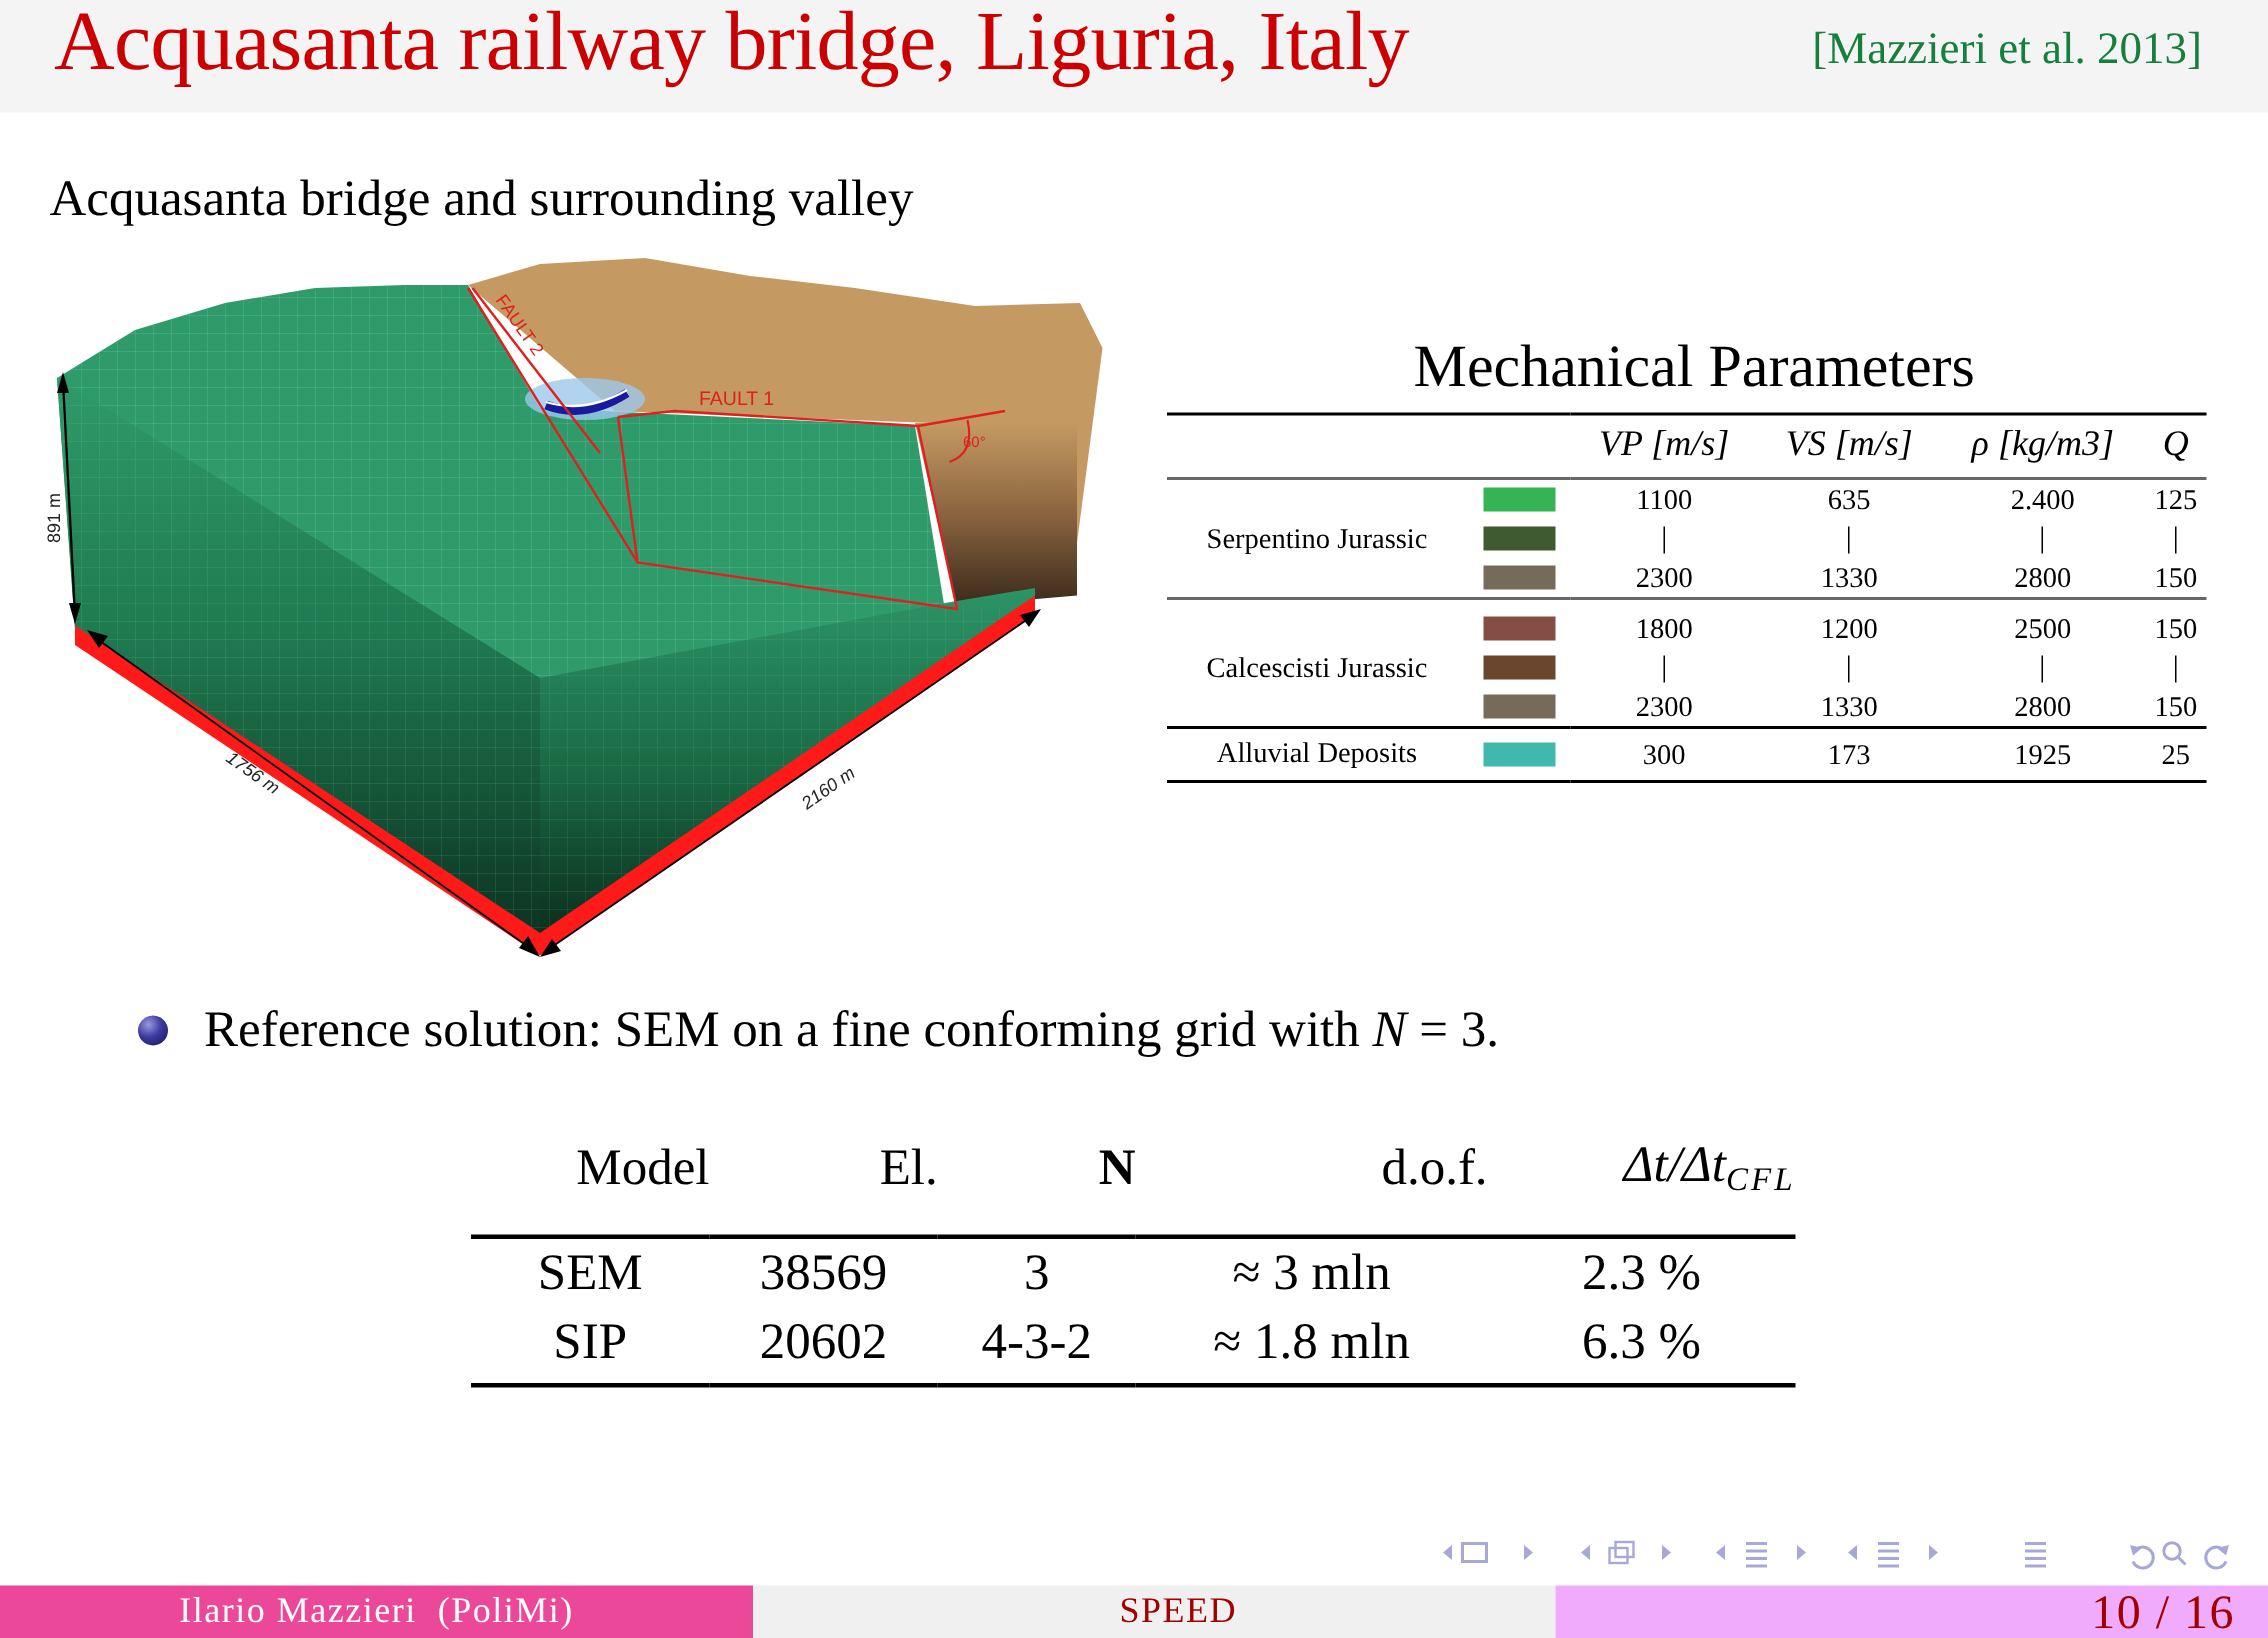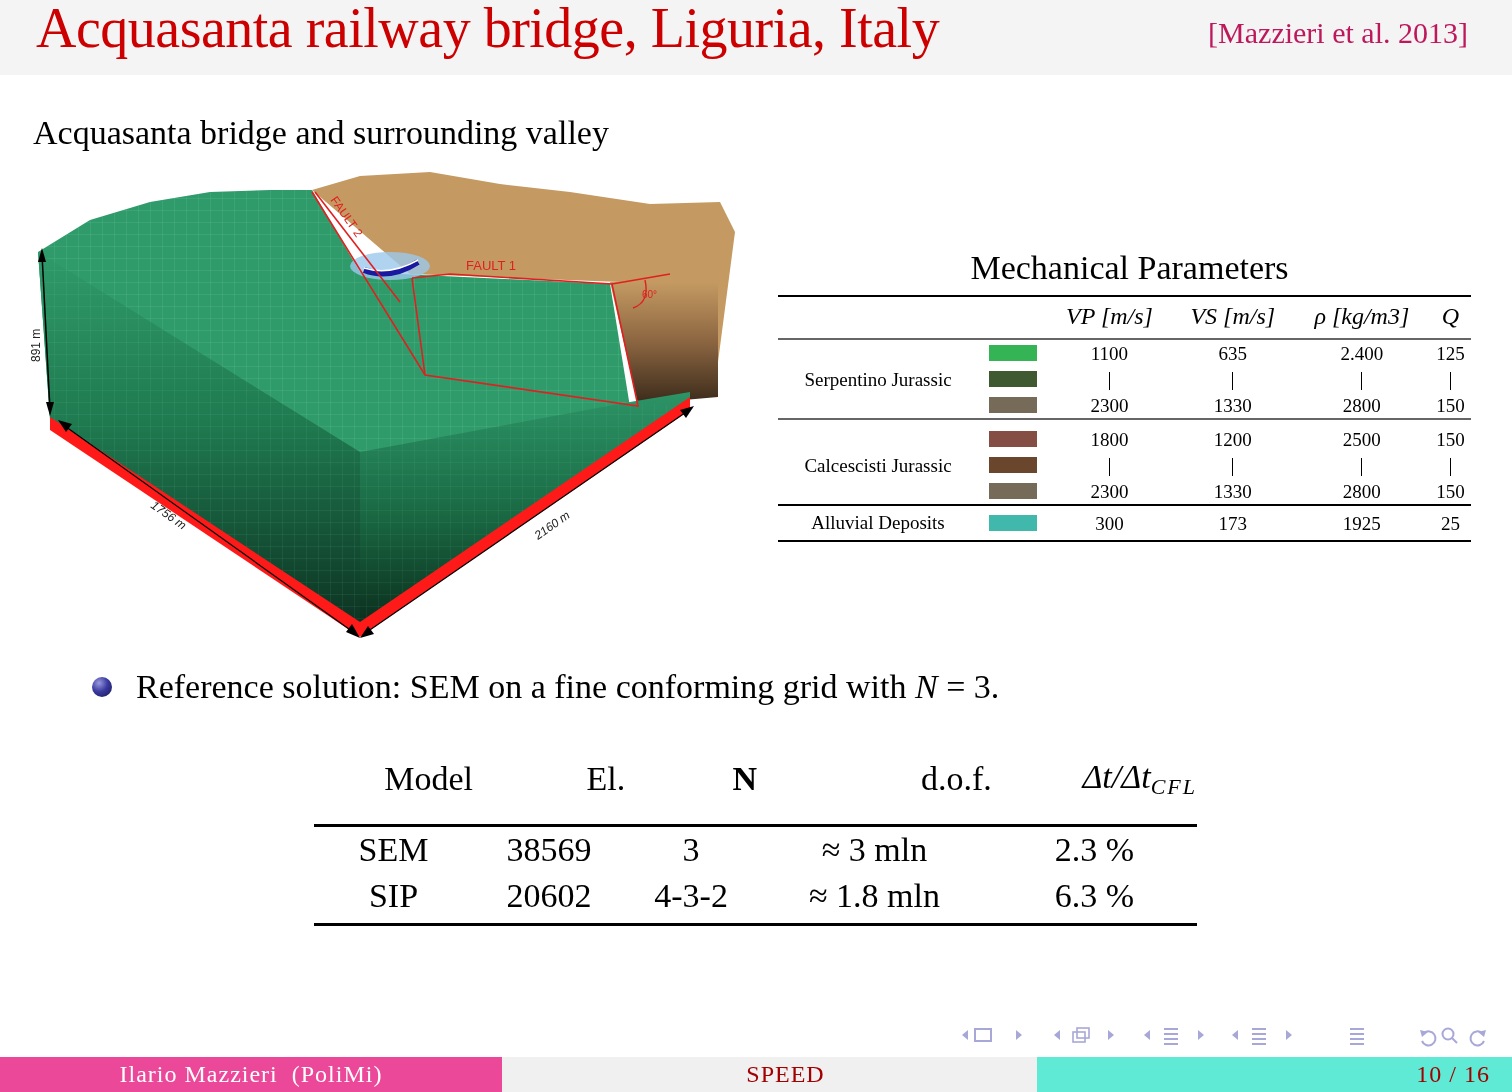--- a/index.html
+++ b/index.html
@@ -15,36 +15,36 @@
   }
   .title {
     position: absolute; left: 36px; top: -4px;
     font-family: "Liberation Serif", serif;
     font-size: 56px; color: #cc0000; white-space: nowrap;
     letter-spacing: -0.5px;
   }
   .cite {
     position: absolute; right: 44px; top: 16px;
     font-family: "Liberation Serif", serif;
-    font-size: 30px; color: #be185d; white-space: nowrap;
+    font-size: 30px; color: #15803d; white-space: nowrap;
   }
   .subtitle {
     position: absolute; left: 33px; top: 114px;
     font-family: "Liberation Serif", serif;
     font-size: 34px; white-space: nowrap;
   }
   .figure {
     position: absolute; left: 30px; top: 162px; width: 710px; height: 480px;
   }
   .mech {
     position: absolute; left: 778px; top: 220px; width: 693px;
     font-family: "Liberation Serif", serif;
   }
   .mech-title {
-    text-align: center; font-size: 34px; margin-bottom: 8px; margin-left: 10px; margin-top: 29px;
+    text-align: center; font-size: 40px; margin-bottom: 8px; margin-left: 10px;
   }
   .mech table { width: 100%; border-collapse: collapse; font-size: 19px; }
   .mech .toprule td { border-top: 2.5px solid #000; height: 0; padding: 0; }
   .mech th { font-weight: normal; font-style: italic; font-size: 24px; padding: 6px 0 8px 0; text-align: center; }
   .mech td { text-align: center; padding: 0; line-height: 25px; }
   .mech .mid td { border-top: 2px solid #666; padding:0; height:0; }
   .mech .bot td { border-top: 2.5px solid #000; padding:0; height:0; }
   .mech .name { text-align: center; width: 200px; }
   .swatch { display: block; width: 48px; height: 16px; margin: 5px auto; }
   .vbar { display: inline-block; width: 1px; height: 18px; background: #000; vertical-align: middle; }
@@ -75,22 +75,22 @@
   .footer { position: absolute; left: 0; top: 1057px; width: 1512px; height: 35px; display: flex; }
   .f-left {
     width: 502px; background: #ec4899; color: #fff; display: flex; align-items: center; justify-content: center;
     font-family: "Liberation Serif", serif; font-size: 24px; letter-spacing: 1px;
   }
   .f-mid {
     width: 503px; background: #f0f0f0; color: #a30000; display: flex; align-items: center; justify-content: center;
     font-family: "Liberation Serif", serif; font-size: 24px; letter-spacing: 1px; padding-left: 32px;
   }
   .f-right {
-    flex: 1; background: #5eead4; color: #a30000; display: flex; align-items: center; justify-content: flex-end;
-    padding-right: 22px; font-family: "Liberation Serif", serif; font-size: 24px; letter-spacing: 1px;
+    flex: 1; background: #f0abfc; color: #a30000; display: flex; align-items: center; justify-content: flex-end;
+    padding-right: 22px; font-family: "Liberation Serif", serif; font-size: 32px; letter-spacing: 1px;
   }
 </style>
 </head>
 <body>
 
 <div class="header">
   <div class="title">Acquasanta railway bridge, Liguria, Italy</div>
   <div class="cite">[Mazzieri et al. 2013]</div>
 </div>
 

